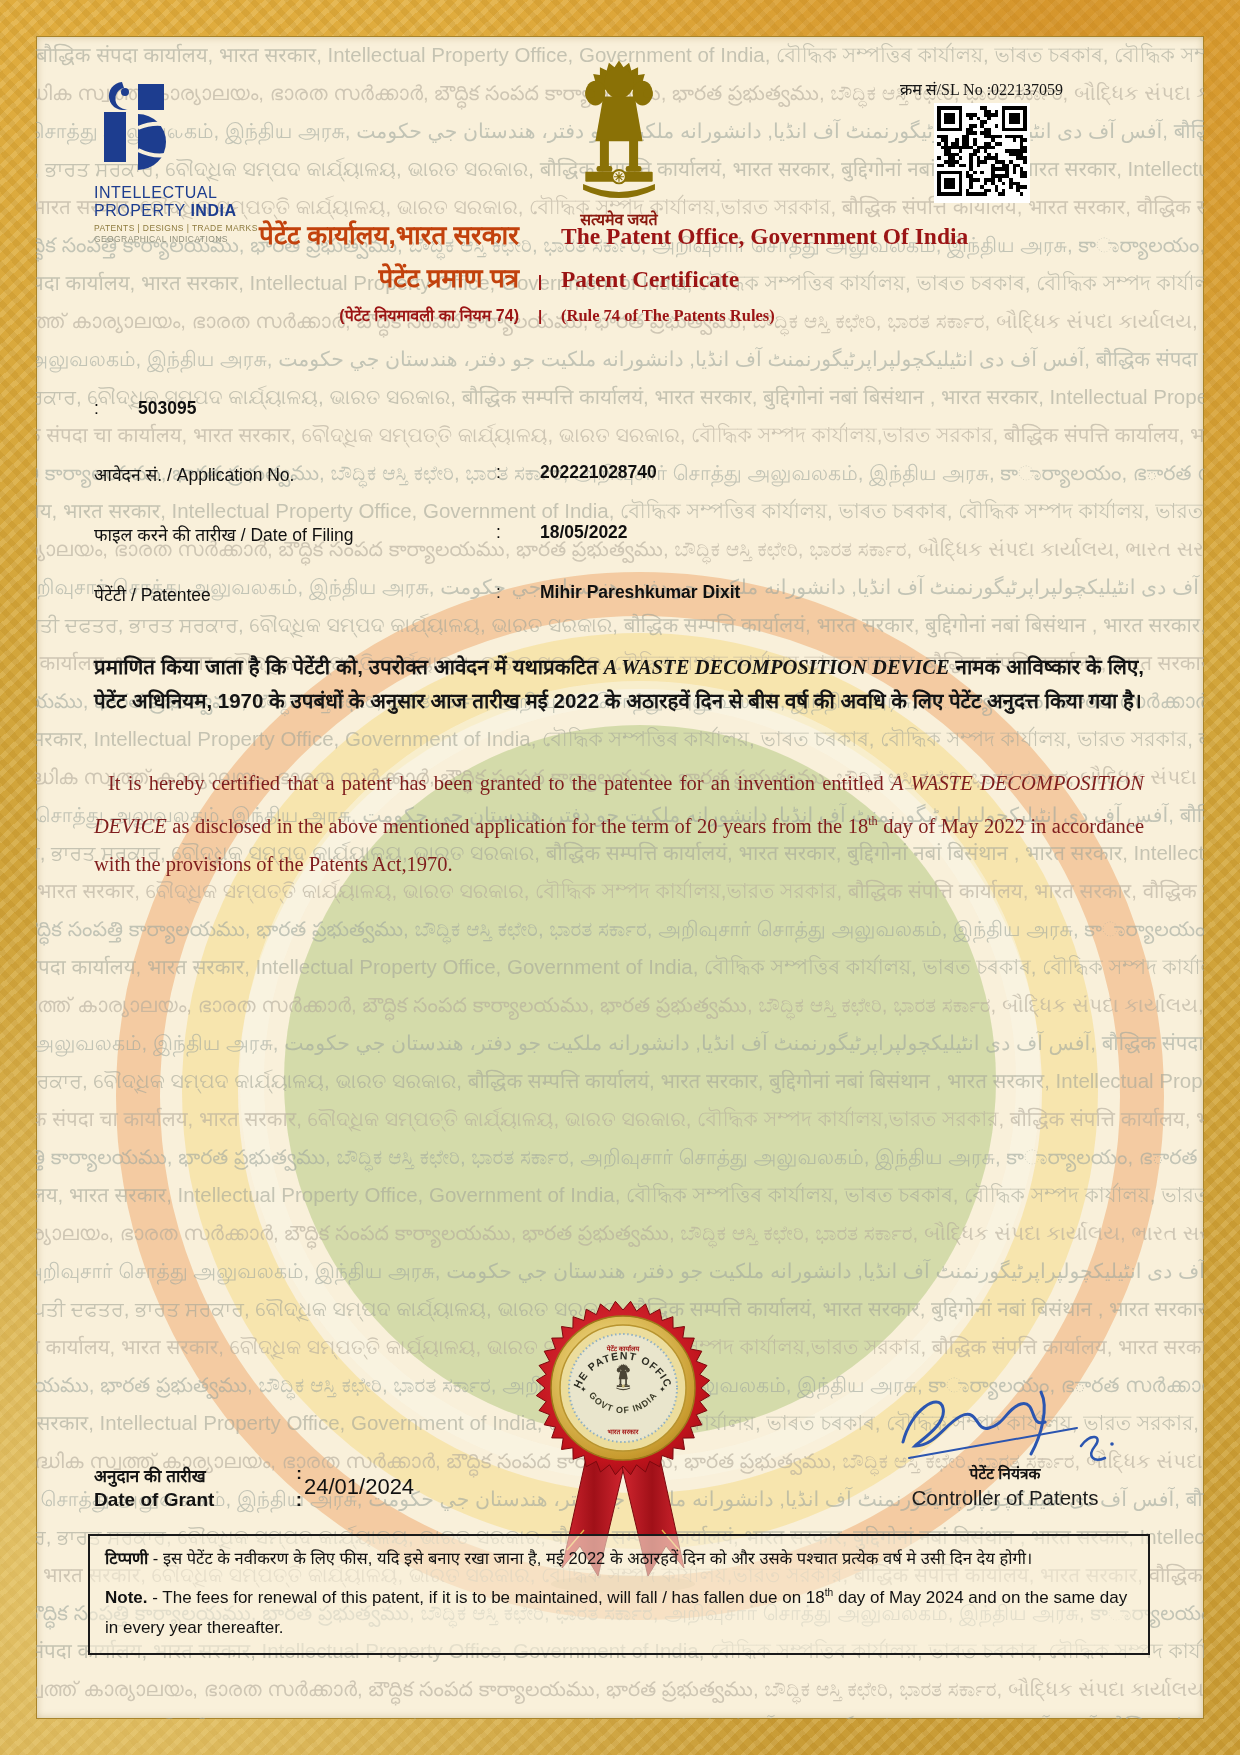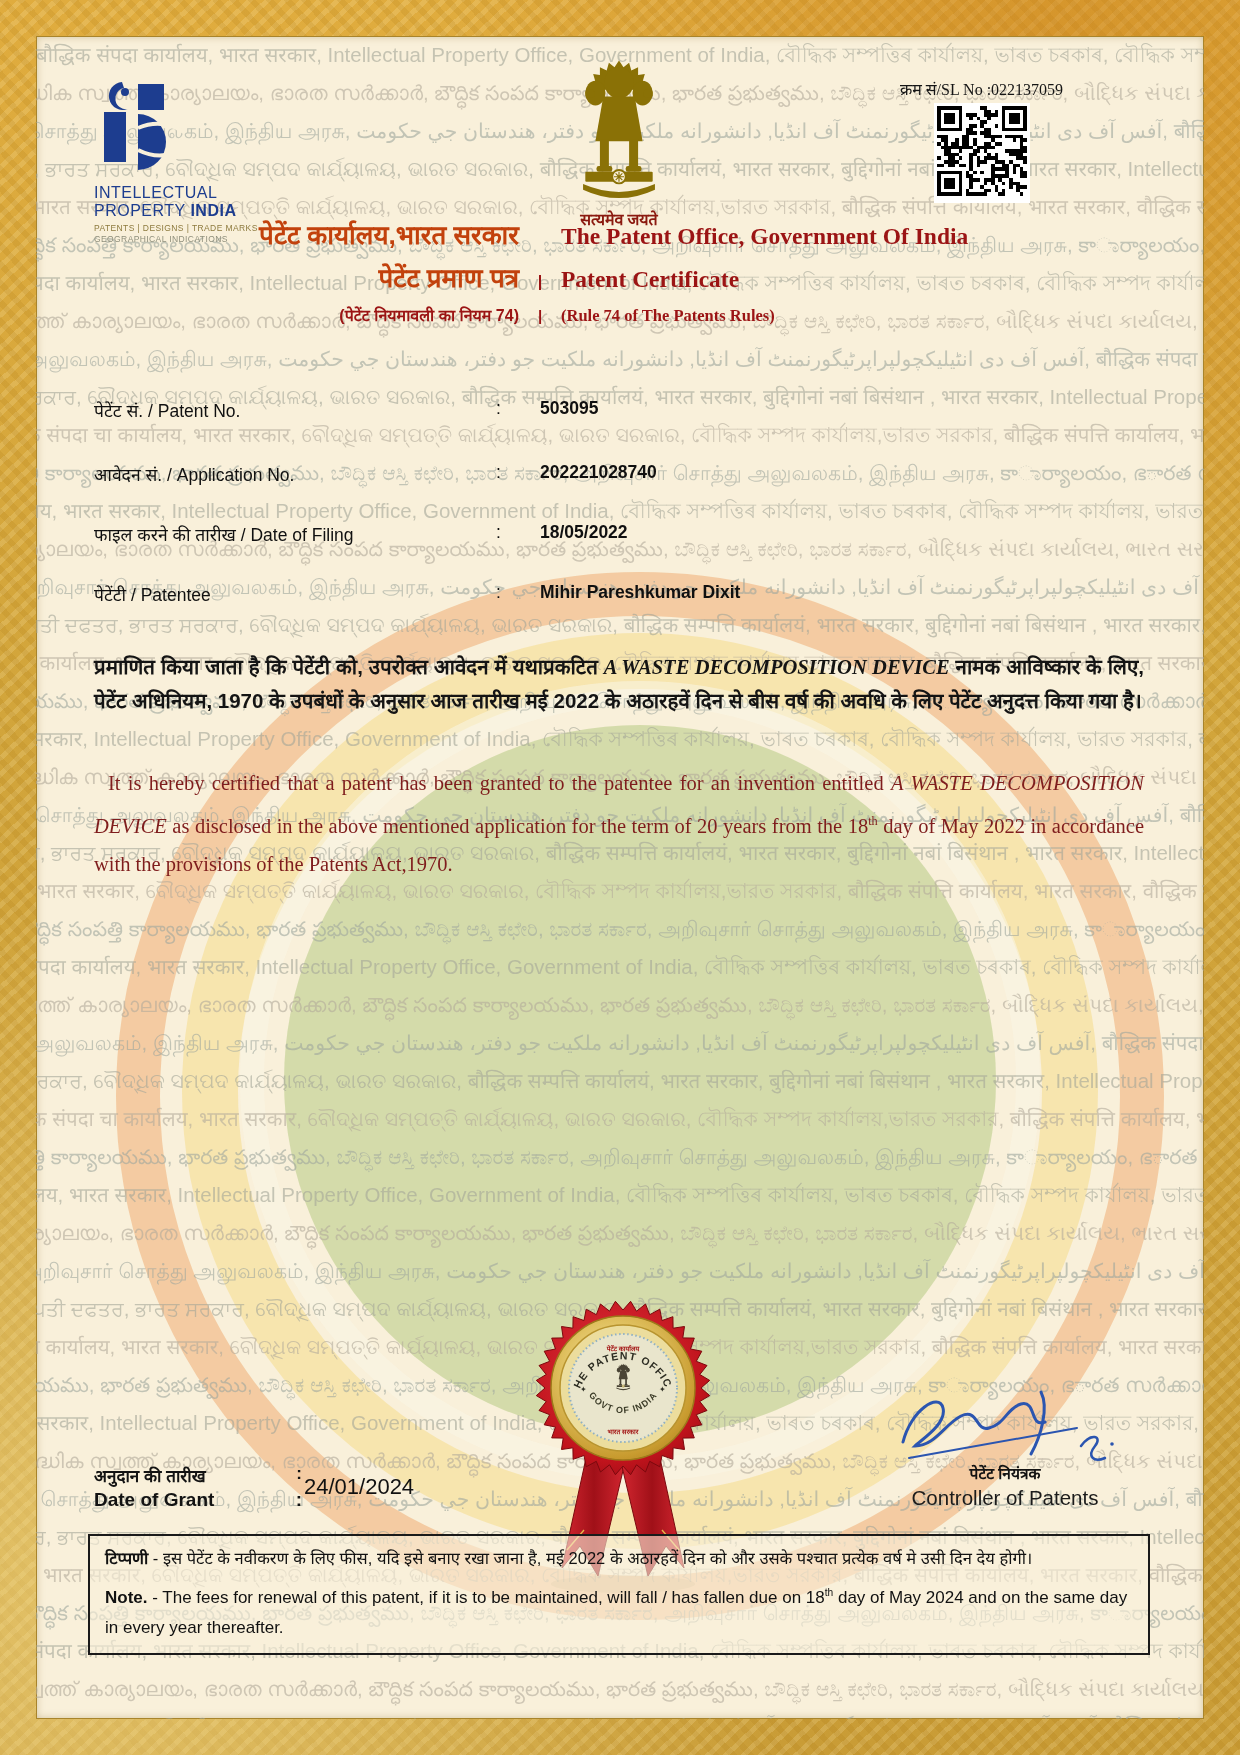--- a/index.html
+++ b/index.html
@@ -421,21 +421,20 @@
         <div class="t-right t-en">Patent Certificate</div>
       </div>
       <div class="t-row mt8">
         <div class="t-left t-hi-sm">(पेटेंट नियमावली का नियम 74)</div>
         <div class="t-div" style="font-size:15px;">|</div>
         <div class="t-right t-en-sm">(Rule 74 of The Patents Rules)</div>
       </div>
     </div>
 
     <div class="field-row" style="top:362px">
-      <span class="f-label">पेटेंट सं. / Patent No.</span>
       <span class="f-colon">:</span>
       <span class="f-value">503095</span>
     </div>
     <div class="field-row" style="top:426px">
       <span class="f-label">आवेदन सं. / Application No.</span>
       <span class="f-colon">:</span>
       <span class="f-value">202221028740</span>
     </div>
     <div class="field-row" style="top:486px">
       <span class="f-label">फाइल करने की तारीख / Date of Filing</span>

